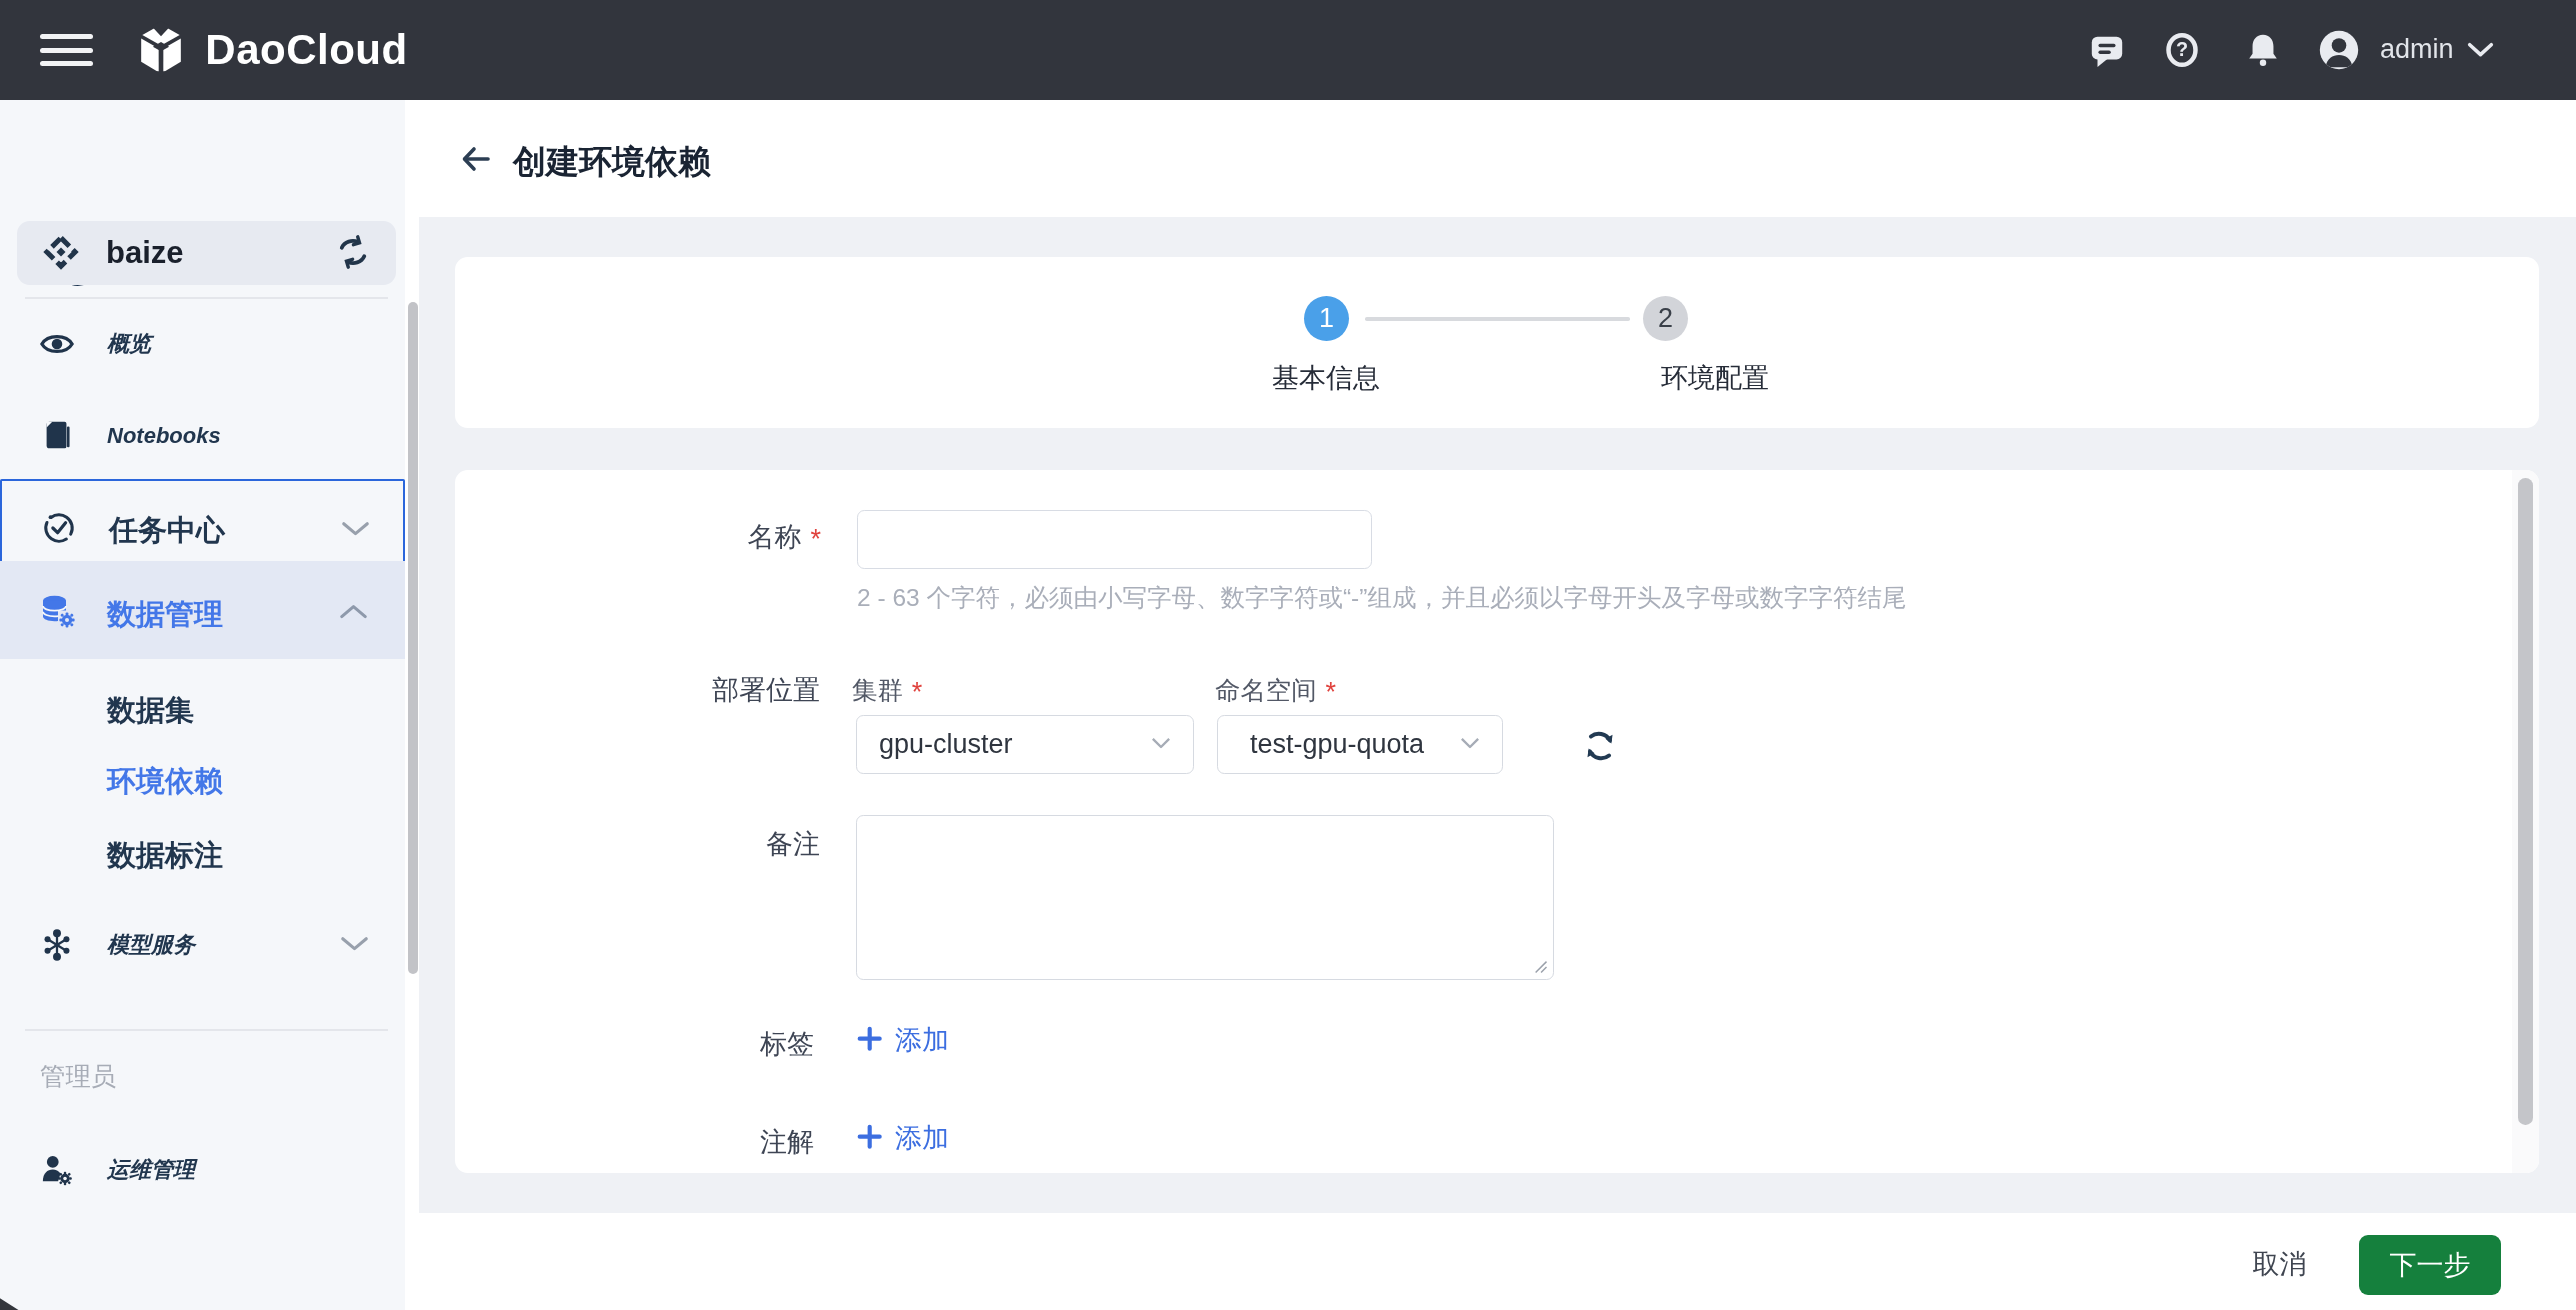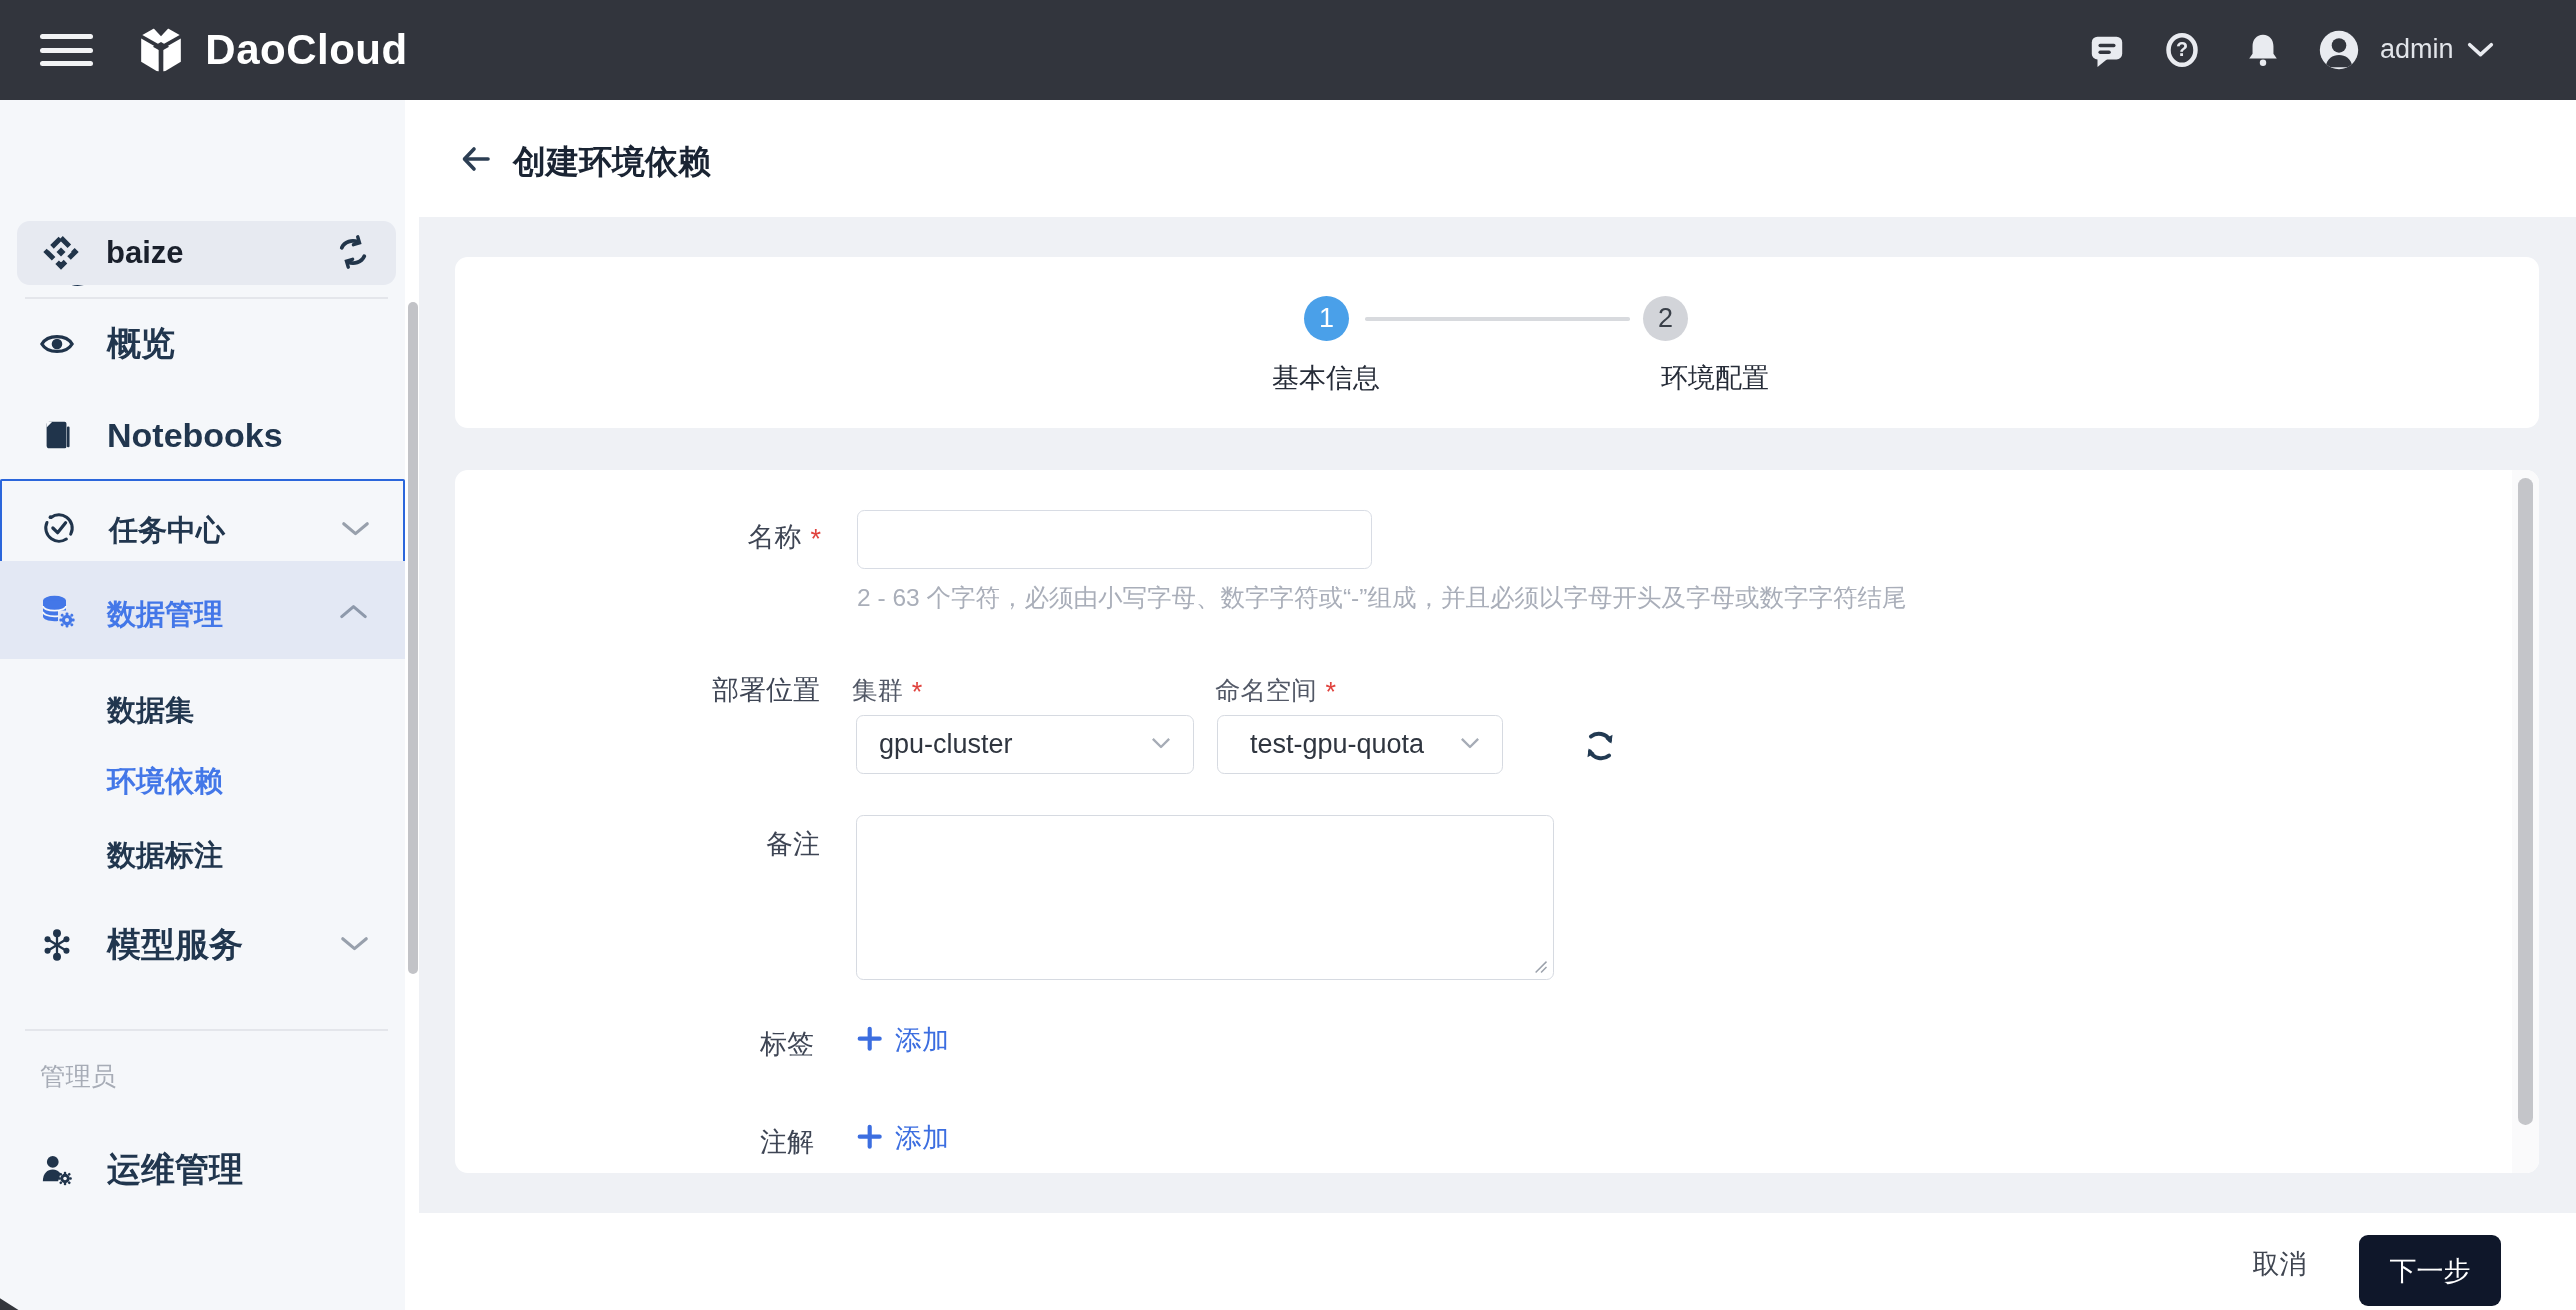--- a/index.html
+++ b/index.html
@@ -18,21 +18,21 @@
 
   
   .sidebar { position:absolute; left:0; top:100px; width:419px; height:1211px; background:#F5F7FA; border-right:0.9px solid #E9EBEF; }
   .ailab { position:absolute; left:51px; top:136px; display:flex; align-items:center; gap:23.6px; }
   .ailab-label { font-size:36px; font-weight:600; color:#1C3450; }
   .workspace { position:absolute; left:17px; top:121px; width:379px; height:64px; background:#E7EAF1; border-radius:12.7px; display:flex; align-items:center; padding:0 23.6px; gap:25.4px; cursor:pointer; }
   .workspace-name { font-size:31px; font-weight:700; color:#1A202C; flex:1; }
   .sb-divider { position:absolute; left:25.4px; width:363px; height:1.8px; background:#E4E6EB; }
   .mi { position:absolute; left:0; width:405px; height:65px; display:flex; align-items:center; cursor:pointer; }
   .mi .ic { position:absolute; left:40px; width:34px; height:34px; }
-  .mi .lbl { position:absolute; left:107px; font-size:34px; font-weight:600; color:#21364E; }
+  .mi .lbl { position:absolute; left:107px; font-size:22px; font-weight:600; color:#21364E;font-style:italic; }
   .mi .chev { position:absolute; left:339px; width:31px; height:18px; }
   .mi-box { position:absolute; left:0; width:405px; display:flex; align-items:center; }
   .sub { position:absolute; left:107px; font-size:29px; font-weight:600; color:#21364E; cursor:pointer; }
   .section-lab { position:absolute; left:40px; font-size:25.4px; color:#A7ACB6; }
   .sb-track { position:absolute; left:405px; top:0; width:14.5px; height:1211px; background:#FFFFFF; }
   .sb-thumb { position:absolute; left:408px; top:202px; width:10px; height:672px; background:#C2C3C7; border-radius:5.4px; }
 
   
   .page-head { position:absolute; left:419px; top:100px; width:2157px; height:117px; background:#FFFFFF; }
   .back { position:absolute; left:39px; top:41px; width:36px; height:36px; cursor:pointer; }
@@ -58,21 +58,21 @@
   .remark-area { position:absolute; border:1.8px solid #D6DAE1; border-radius:7.3px; background:#fff; resize:none; outline:none; font-family:"Liberation Sans",sans-serif; font-size:27px; padding:12.7px 18px; color:#2F353F; }
   .resize-grip { position:absolute; pointer-events:none; }
   .add-link { position:absolute; display:flex; align-items:center; gap:12.7px; cursor:pointer; }
   .add-link .txt { font-size:27px; color:#3C6EE0; }
   .fc-track { position:absolute; right:0; top:0; width:27px; height:703px; background:#FAFAFB; border-radius:0 12.7px 12.7px 0; }
   .fc-thumb { position:absolute; right:6.4px; top:8.2px; width:14.5px; height:647px; background:#C4C5C9; border-radius:7.3px; }
 
   
   .bottom-bar { position:absolute; left:419px; top:1213px; width:2157px; height:98px; background:#FFFFFF; }
   .btn-cancel { position:absolute; left:1806px; top:22px; width:109px; height:57px; display:flex; align-items:center; justify-content:center; font-size:27px; color:#3F4550; cursor:pointer; }
-  .btn-next { position:absolute; left:1940px; top:22px; width:142px; height:71px; background:#0f172a; border-radius:9px; display:flex; align-items:center; justify-content:center; font-size:27px; color:#FFFFFF; cursor:pointer; border:none; }
+  .btn-next { position:absolute; left:1940px; top:22px; width:142px; height:60px; background:#15803d; border-radius:9px; display:flex; align-items:center; justify-content:center; font-size:27px; color:#FFFFFF; cursor:pointer; border:none; }
 
   .corner-artifact { position:absolute; left:0; bottom:0; width:20px; height:12.7px; background:#33363C; clip-path:polygon(0 0, 0 100%, 100% 100%); }
 </style>
 </head>
 <body>
 
 <div class="topbar">
   <div class="burger">
       <i></i>
       <i></i>

